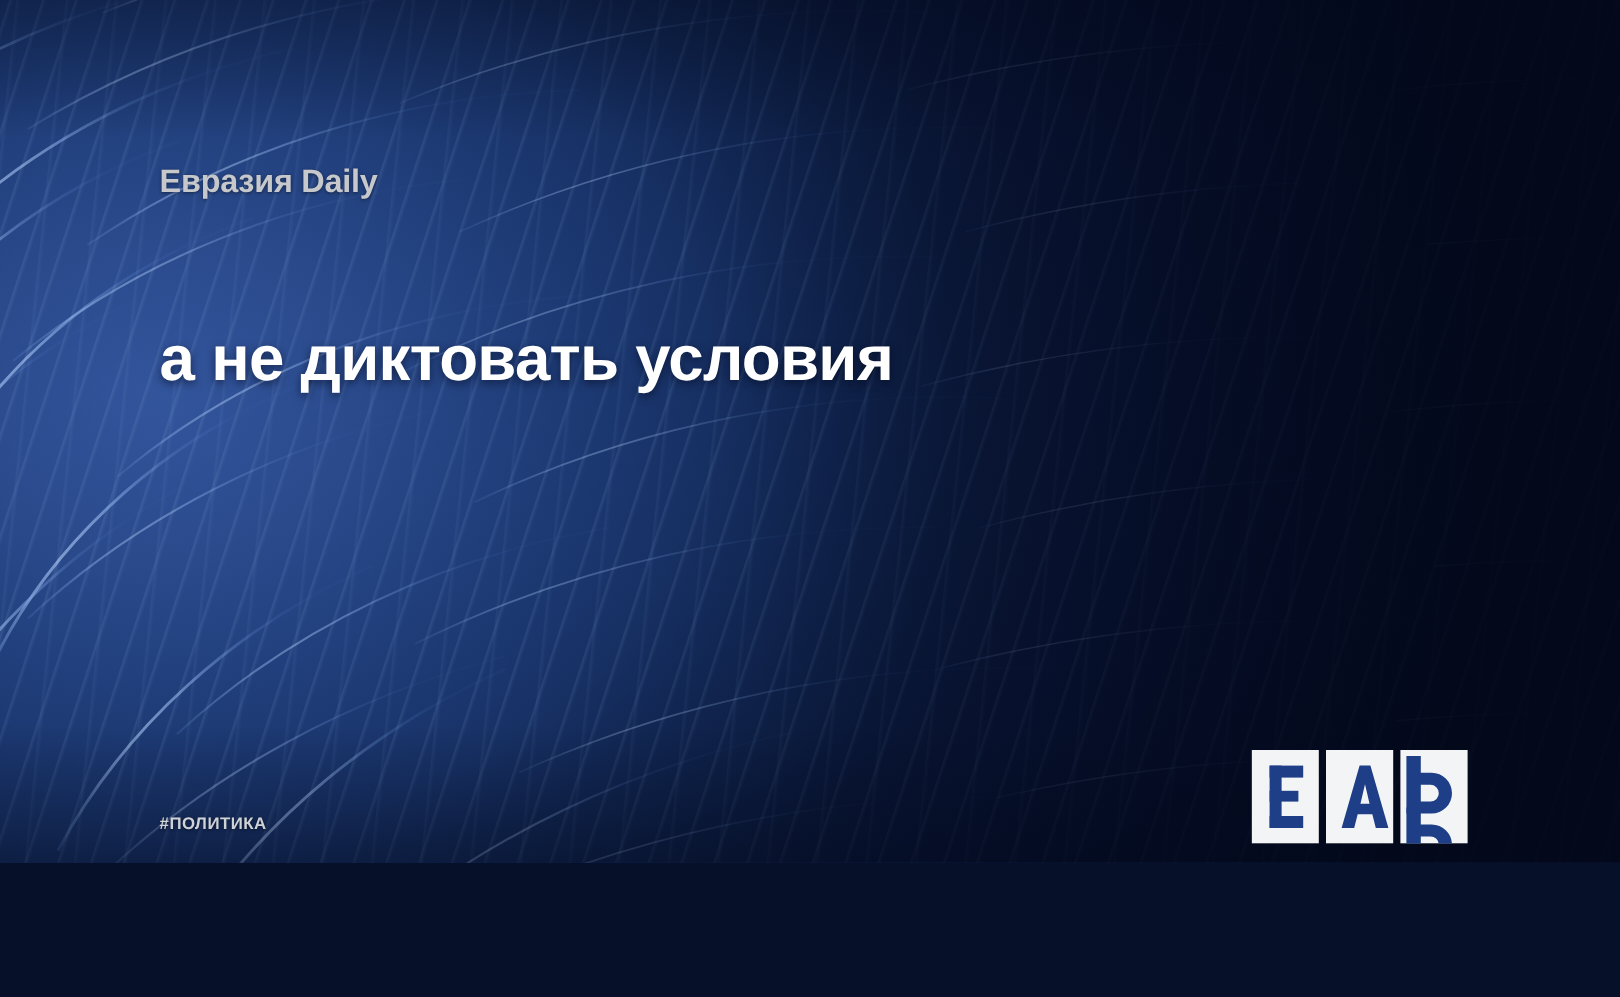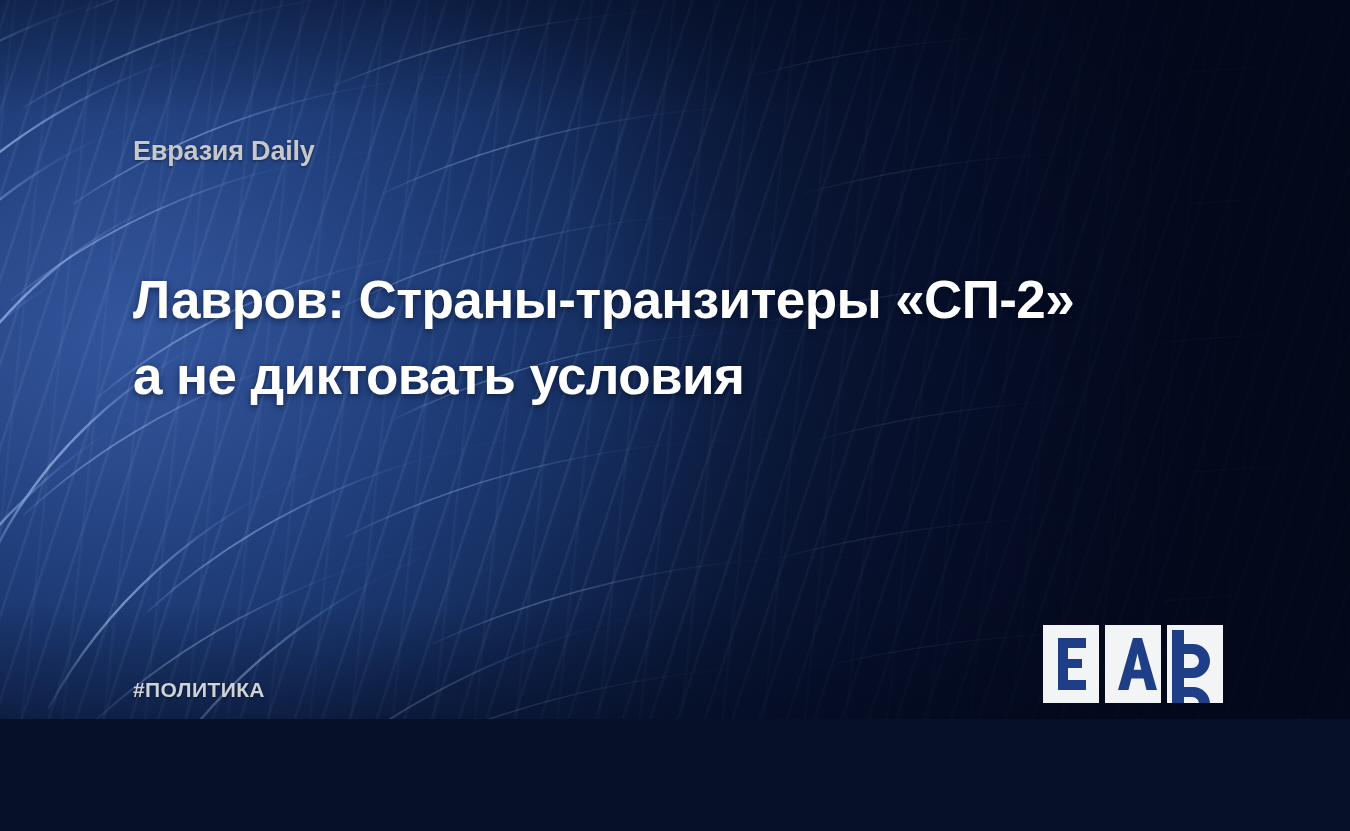--- a/index.html
+++ b/index.html
@@ -108,21 +108,21 @@
     line-height: 76px;
     letter-spacing: -0.6px;
     text-shadow: 0 2px 7px rgba(2,8,26,0.55);
   }
   .headline .hl-line { display: block; white-space: nowrap; }
 
   .category {
     position: absolute;
     left: 133px;
     top: 678px;
-    font-size: 21px;
+    font-size: 14px;
     font-weight: 700;
     letter-spacing: 0.4px;
     color: #cfd2d6;
     text-shadow: 0 1px 3px rgba(0,0,0,0.45);
     white-space: nowrap;
   }
 
   
   .logo {
     position: absolute;
@@ -210,21 +210,20 @@
   <div class="bg-streaks"></div>
   <div class="bg-darken-right"></div>
   <div class="bg-vignette"></div>
   <div class="bg-darken-edges"></div>
 
   <div class="content">
 
     <div class="brand">Евразия Daily</div>
 
     <div class="headline">
-      <span class="hl-line">Лавров: Страны-транзитеры «СП-2»</span>
       <span class="hl-line">а не диктовать условия</span>
     </div>
 
     <div class="category">#ПОЛИТИКА</div>
 
     <div class="logo">
       <svg viewBox="0 0 182 78" aria-hidden="true">
 
         <rect x="0" y="0" width="56" height="78" fill="#f3f4f6"></rect>
         <rect x="62" y="0" width="56" height="78" fill="#f3f4f6"></rect>

